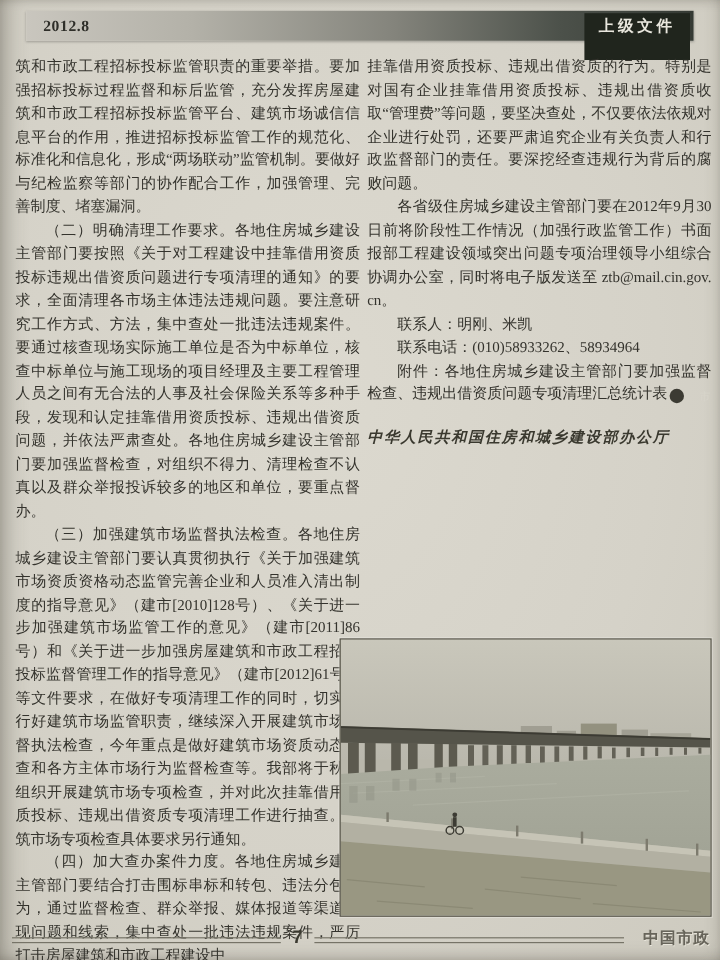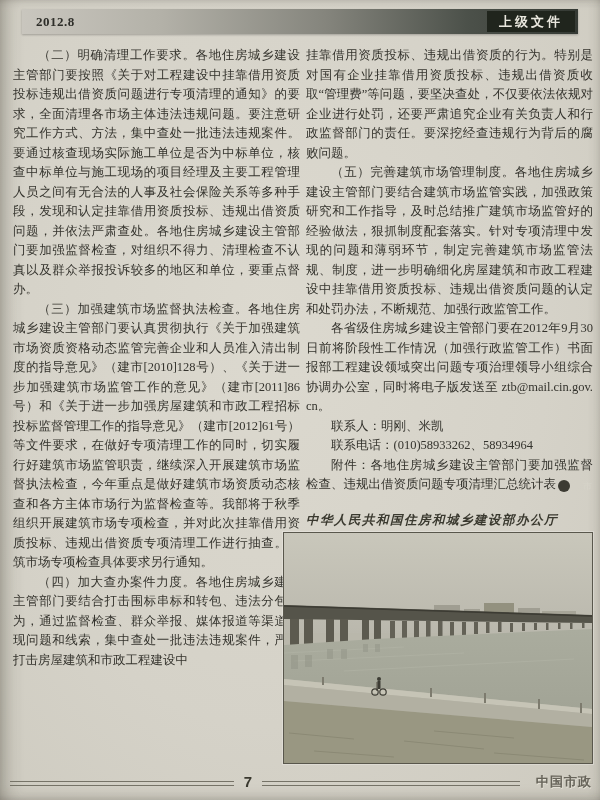--- a/index.html
+++ b/index.html
@@ -19,21 +19,21 @@
     position:absolute;left:22px;top:9px;width:556px;height:25px;
     background:linear-gradient(to right,#c9c6be 0%,#b3b1a8 25%,#84847c 55%,#4c514a 80%,#353a34 100%);
     box-shadow:0 1px 2px rgba(0,0,0,.25);
   }
   .issue{
     position:absolute;left:14px;top:0;line-height:25px;
     font-family:Liberation Serif, serif;
     font-size:13px;font-weight:bold;color:#2e2e29;letter-spacing:.5px;
   }
   .section-box{
-    position:absolute;right:3px;top:2px;height:21px;
+    position:absolute;right:3px;top:2px;height:39px;
     background:#20251d;color:#e9e7de;
     font-size:13px;font-weight:bold;letter-spacing:3px;
     line-height:21px;padding:0 12px;
   }
   
   .col{position:absolute;top:46px;width:287px;color:#34332d;}
   .col-left{left:13px;}
   .col-right{left:306px;}
   .col p{
     margin:0;font-size:12.5px;line-height:19.5px;
@@ -82,28 +82,28 @@
 <body>
 
 <div class="page">
 
   <div class="band">
     <span class="issue">2012.8</span>
     <span class="section-box">上级文件</span>
   </div>
 
   <div class="col col-left">
+    <p>筑和市政工程招标投标监管职责的重要举措。要加强招标投标过程监督和标后监管，充分发挥房屋建筑和市政工程招标投标监管平台、建筑市场诚信信息平台的作用，推进招标投标监管工作的规范化、标准化和信息化，形成“两场联动”监管机制。要做好与纪检监察等部门的协作配合工作，加强管理、完善制度、堵塞漏洞。</p>
     <p class="indent">（二）明确清理工作要求。各地住房城乡建设主管部门要按照《关于对工程建设中挂靠借用资质投标违规出借资质问题进行专项清理的通知》的要求，全面清理各市场主体违法违规问题。要注意研究工作方式、方法，集中查处一批违法违规案件。要通过核查现场实际施工单位是否为中标单位，核查中标单位与施工现场的项目经理及主要工程管理人员之间有无合法的人事及社会保险关系等多种手段，发现和认定挂靠借用资质投标、违规出借资质问题，并依法严肃查处。各地住房城乡建设主管部门要加强监督检查，对组织不得力、清理检查不认真以及群众举报投诉较多的地区和单位，要重点督办。</p>
     <p class="indent">（三）加强建筑市场监督执法检查。各地住房城乡建设主管部门要认真贯彻执行《关于加强建筑市场资质资格动态监管完善企业和人员准入清出制度的指导意见》（建市[2010]128号）、《关于进一步加强建筑市场监管工作的意见》（建市[2011]86号）和《关于进一步加强房屋建筑和市政工程招标投标监督管理工作的指导意见》（建市[2012]61号）等文件要求，在做好专项清理工作的同时，切实履行好建筑市场监管职责，继续深入开展建筑市场监督执法检查，今年重点是做好建筑市场资质动态核查和各方主体市场行为监督检查等。我部将于秋季组织开展建筑市场专项检查，并对此次挂靠借用资质投标、违规出借资质专项清理工作进行抽查。建筑市场专项检查具体要求另行通知。</p>
     <p class="indent">（四）加大查办案件力度。各地住房城乡建设主管部门要结合打击围标串标和转包、违法分包行为，通过监督检查、群众举报、媒体报道等渠道发现问题和线索，集中查处一批违法违规案件，严厉打击房屋建筑和市政工程建设中</p>
   </div>
 
   <div class="col col-right">
     <p>挂靠借用资质投标、违规出借资质的行为。特别是对国有企业挂靠借用资质投标、违规出借资质收取“管理费”等问题，要坚决查处，不仅要依法依规对企业进行处罚，还要严肃追究企业有关负责人和行政监督部门的责任。要深挖经查违规行为背后的腐败问题。</p>
-    <p class="indent">（五）完善建筑市场管理制度。各地住房城乡建设主管部门要结合建筑市场监管实践，加强政策研究和工作指导，及时总结推广建筑市场监管好的经验做法，狠抓制度配套落实。针对专项清理中发现的问题和薄弱环节，制定完善建筑市场监管法规、制度，进一步明确细化房屋建筑和市政工程建设中挂靠借用资质投标、违规出借资质问题的认定和处罚办法，不断规范、加强行政监管工作。</p>
     <p class="indent">各省级住房城乡建设主管部门要在2012年9月30日前将阶段性工作情况（加强行政监管工作）书面报部工程建设领域突出问题专项治理领导小组综合协调办公室，同时将电子版发送至 ztb@mail.cin.gov.cn。</p>
     <p class="indent">联系人：明刚、米凯</p>
     <p class="indent">联系电话：(010)58933262、58934964</p>
     <p class="indent"><span>附件：各地住房城乡建设主管部门要加强监督检查、违规出借资质问题专项清理汇总统计表</span><span class="endmark">市</span></p>
     <p class="signature">中华人民共和国住房和城乡建设部办公厅</p>
   </div>
 
   <div class="photo">
     <svg viewBox="0 0 308 230" preserveAspectRatio="none">
       <defs>

